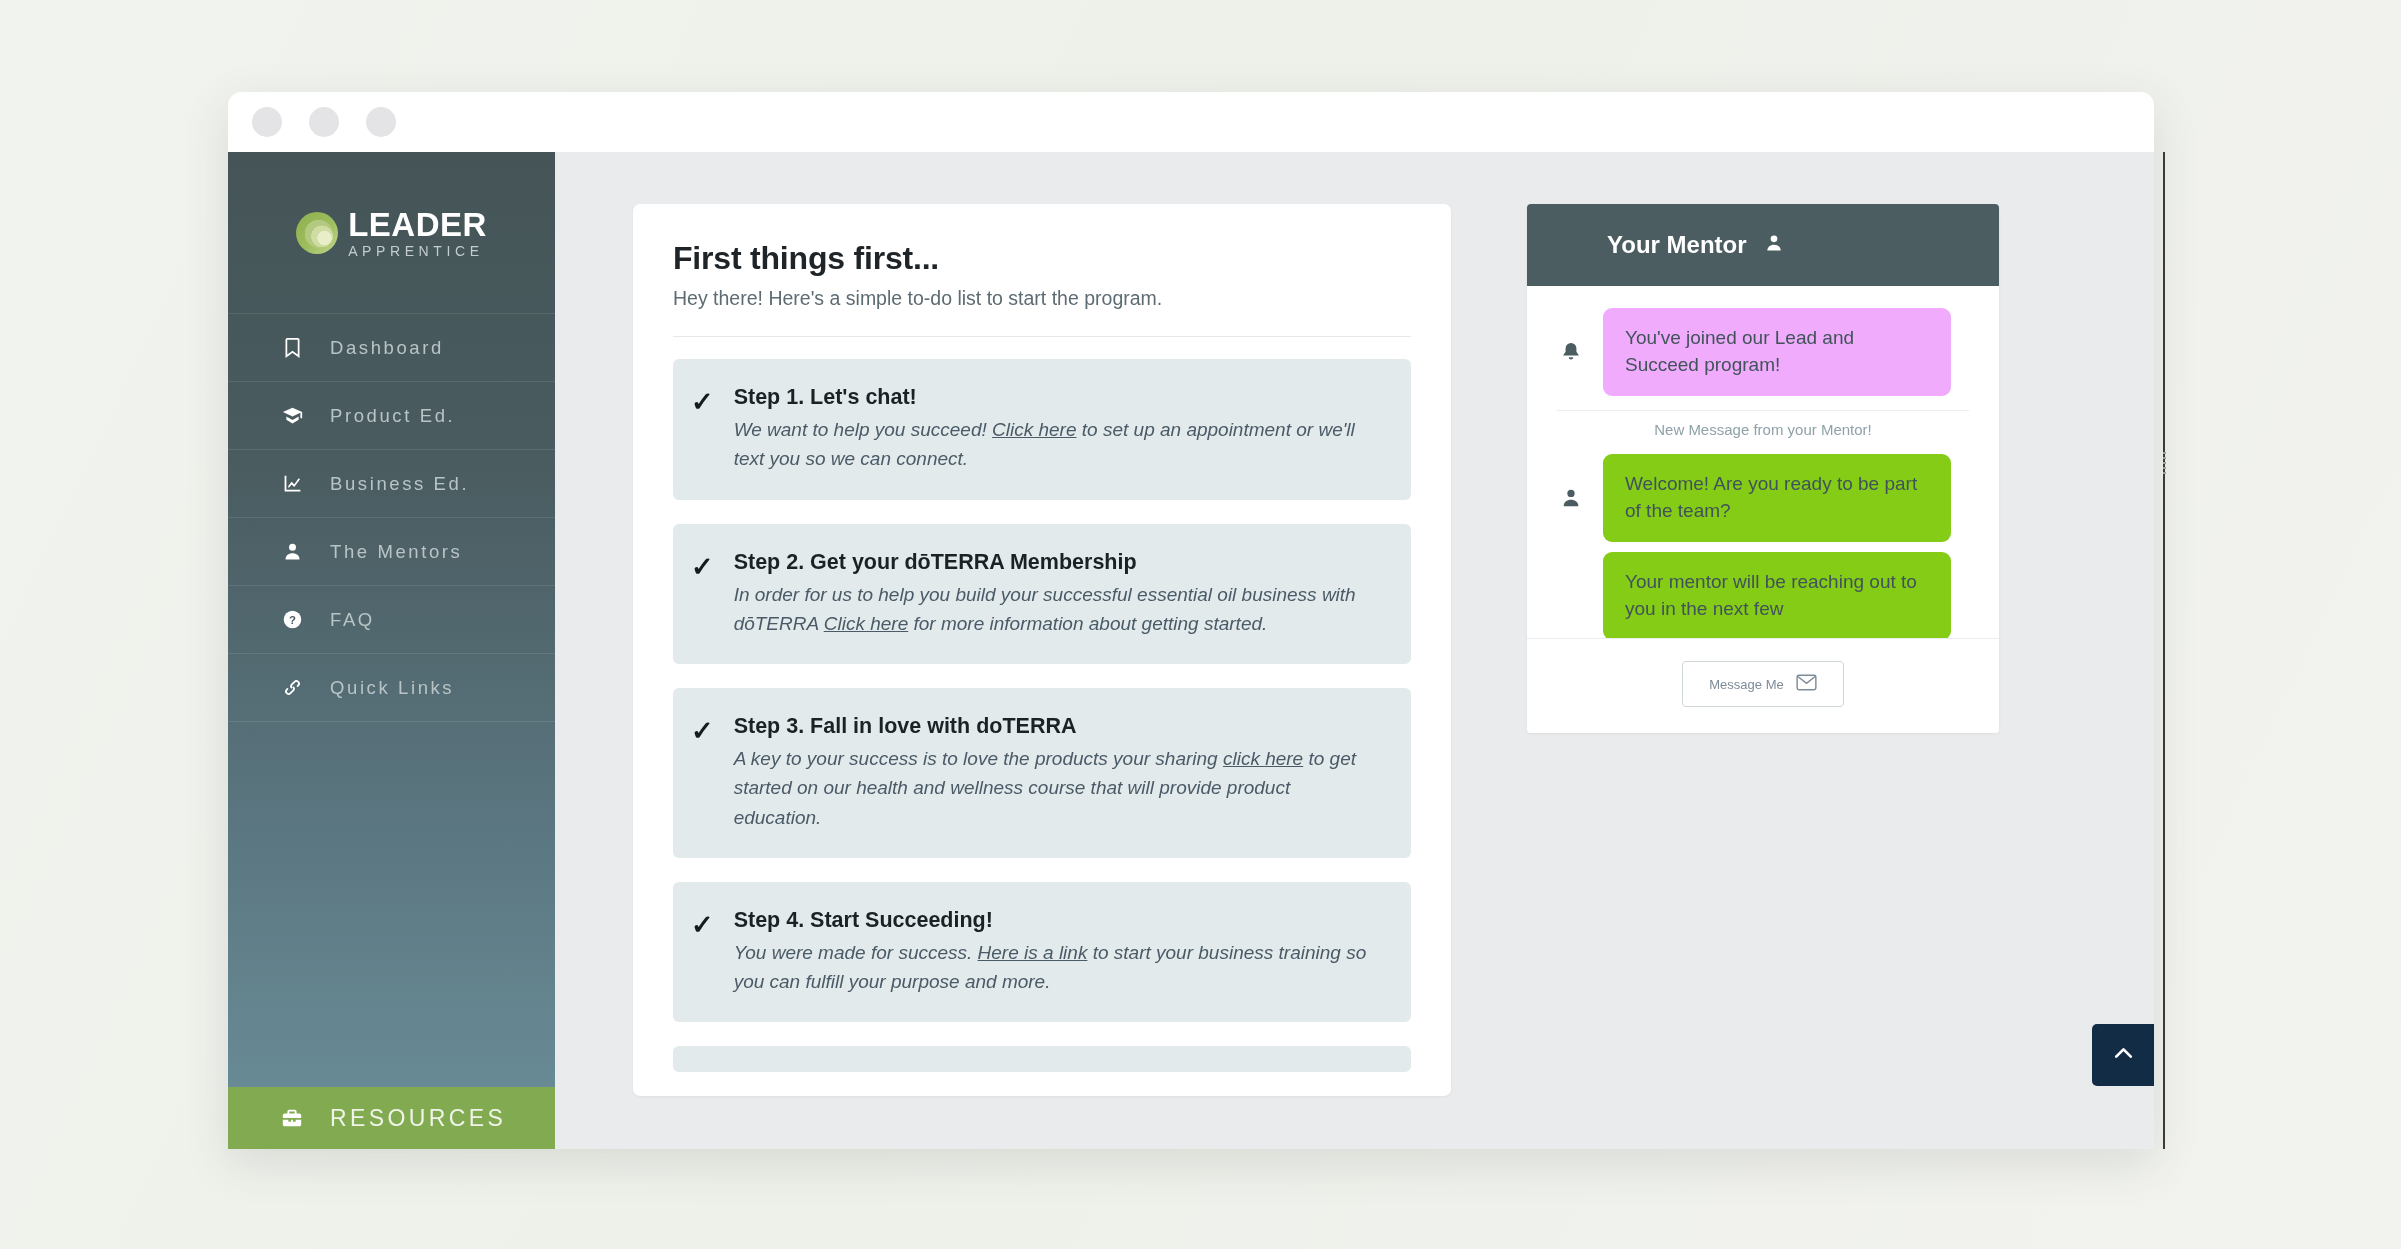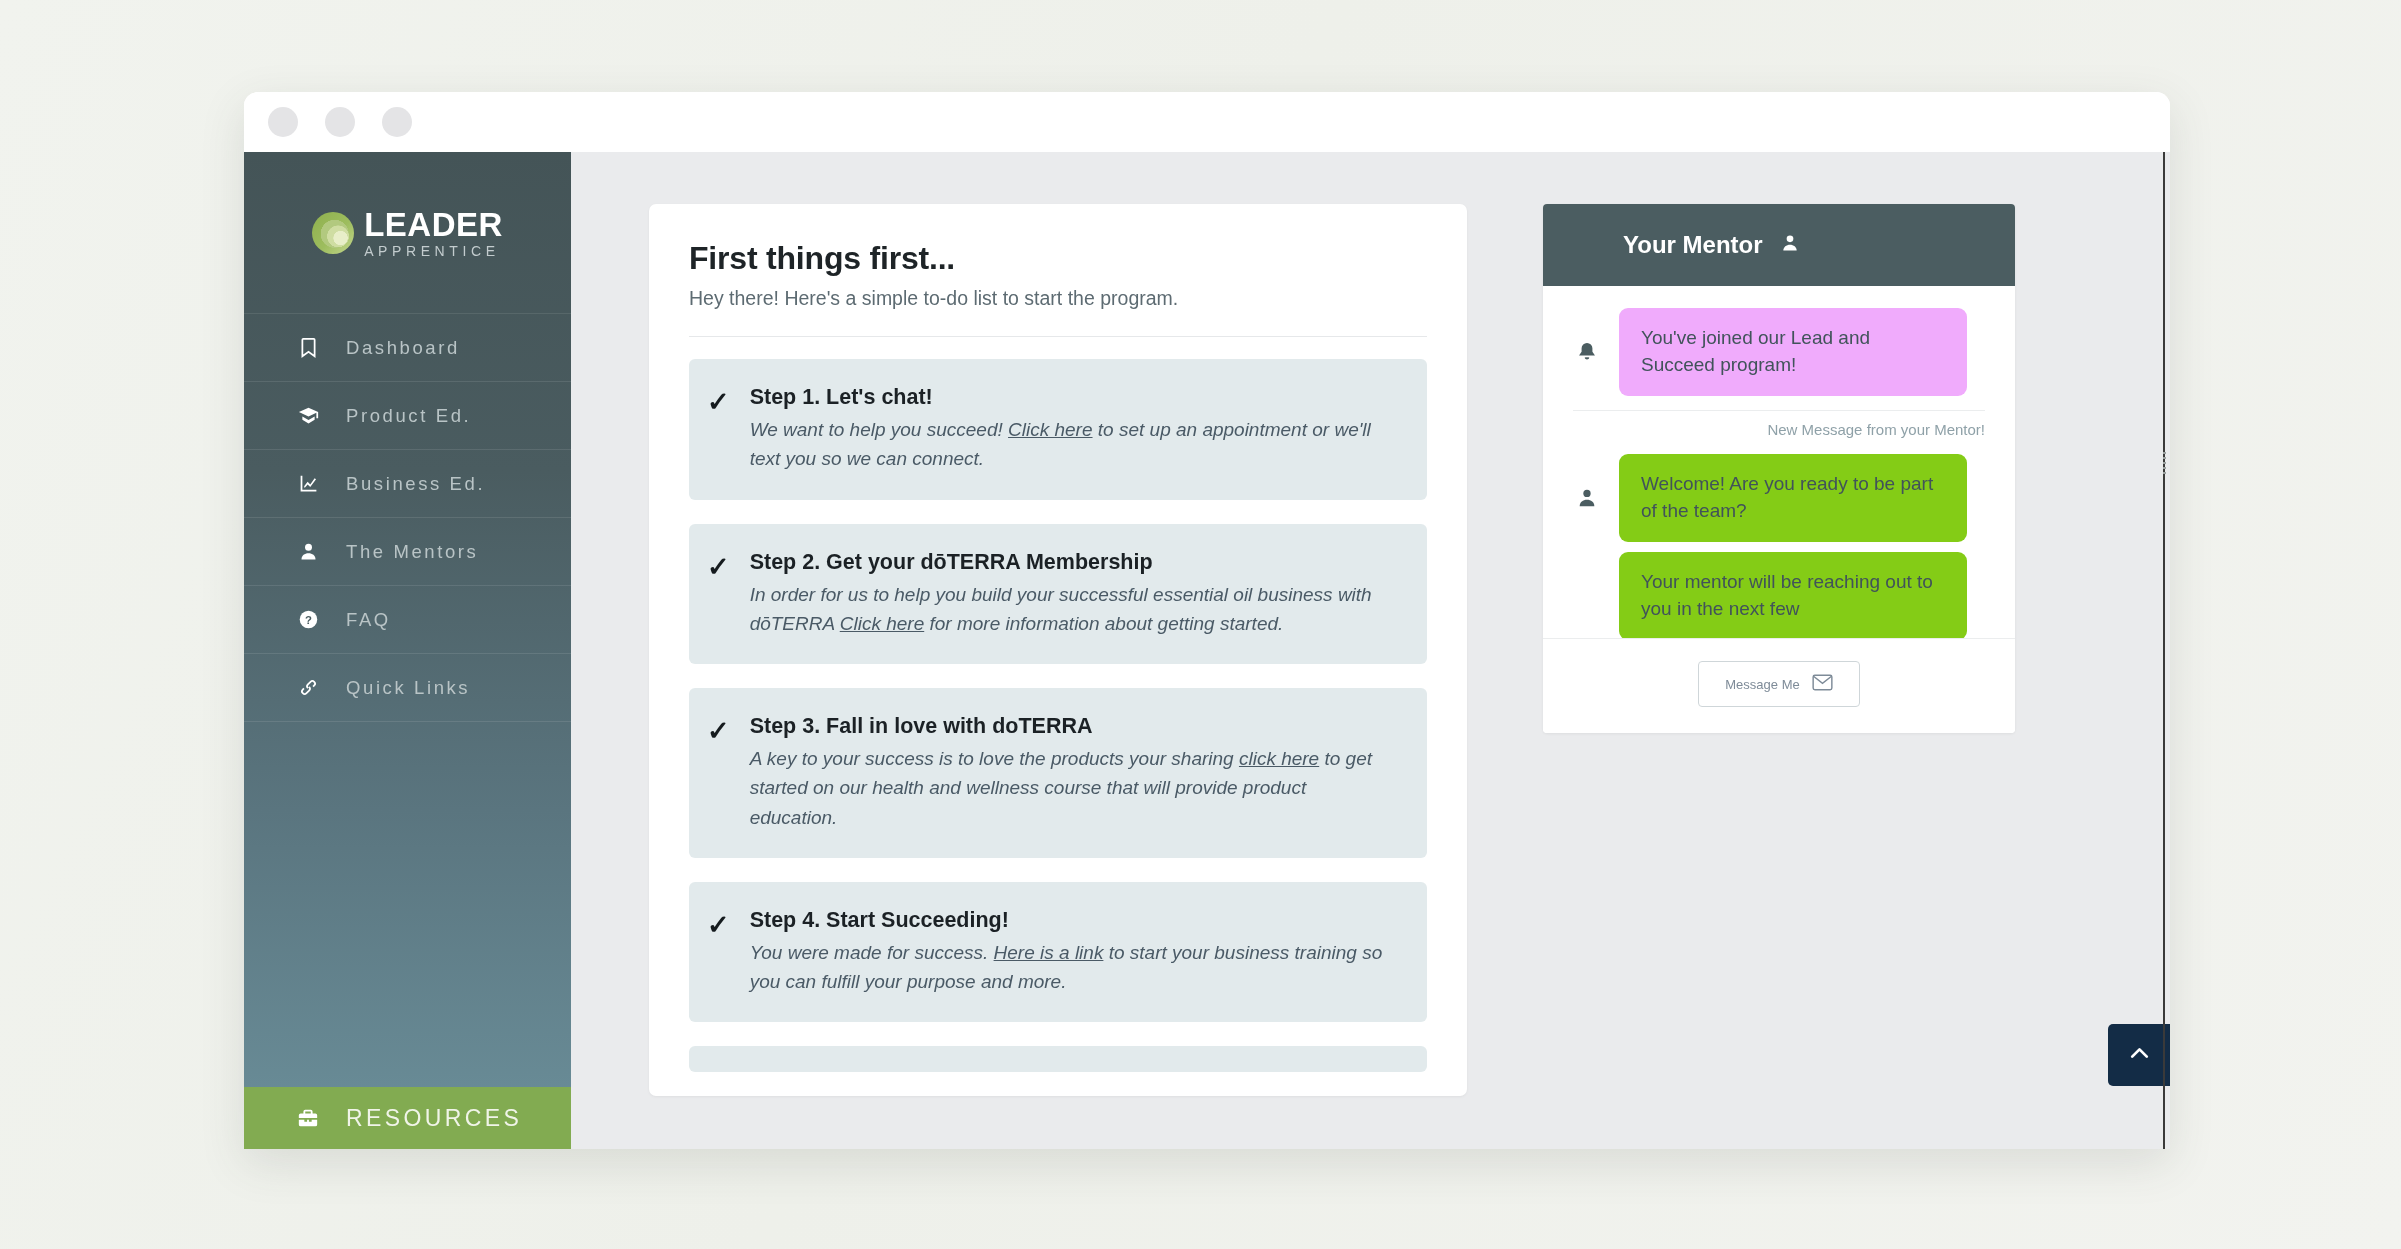--- a/index.html
+++ b/index.html
@@ -16,21 +16,21 @@
   #page {
     position: relative;
     width: 2401px;
     height: 1249px;
     background: linear-gradient(115deg, #f1f3ee 0%, #eef0ea 45%, #f2f3ef 100%);
   }
 
   
   #browser-window {
     position: absolute;
-    left: 244px;
+    left: 228px;
     top: 92px;
     width: 1926px;
     height: 1057px;
     border-radius: 14px 14px 0 0;
     background: #ffffff;
     box-shadow: 0 14px 46px rgba(60,70,60,0.13);
     overflow: hidden;
   }
 
   #browser-titlebar {
@@ -268,21 +268,21 @@
   }
   .bubble.green { background: #f0abfc; }
   .bubble.grey  { background: #84cc16; }
 
   #msg-divider {
     height: 1px;
     background: #ebedee;
     margin: 14px 0 10px 0;
   }
   #new-message-note {
-    text-align: right;
+    text-align: center;
     font-size: 15px;
     color: #8fa1a8;
     margin-bottom: 16px;
   }
   .bubble-indent { margin-left: 46px; }
 
   #mentor-footer {
     border-top: 1px solid #ebedee;
     padding: 22px 0 26px 0;
     display: flex;

